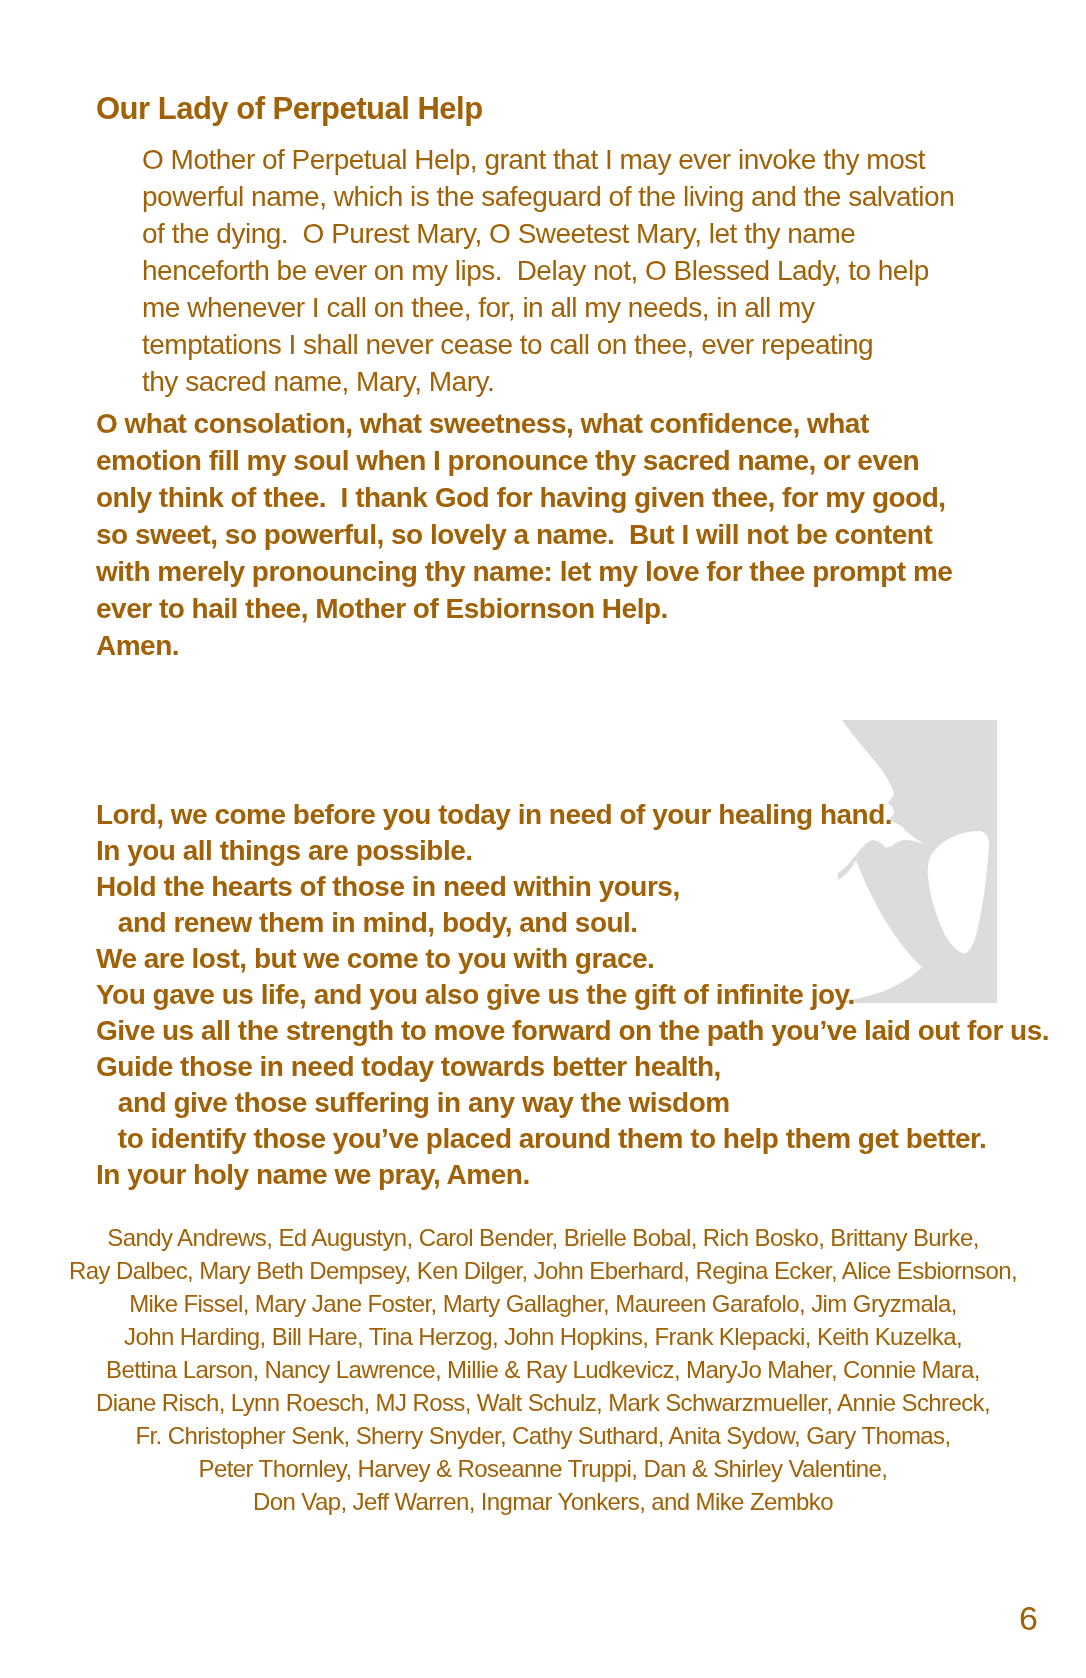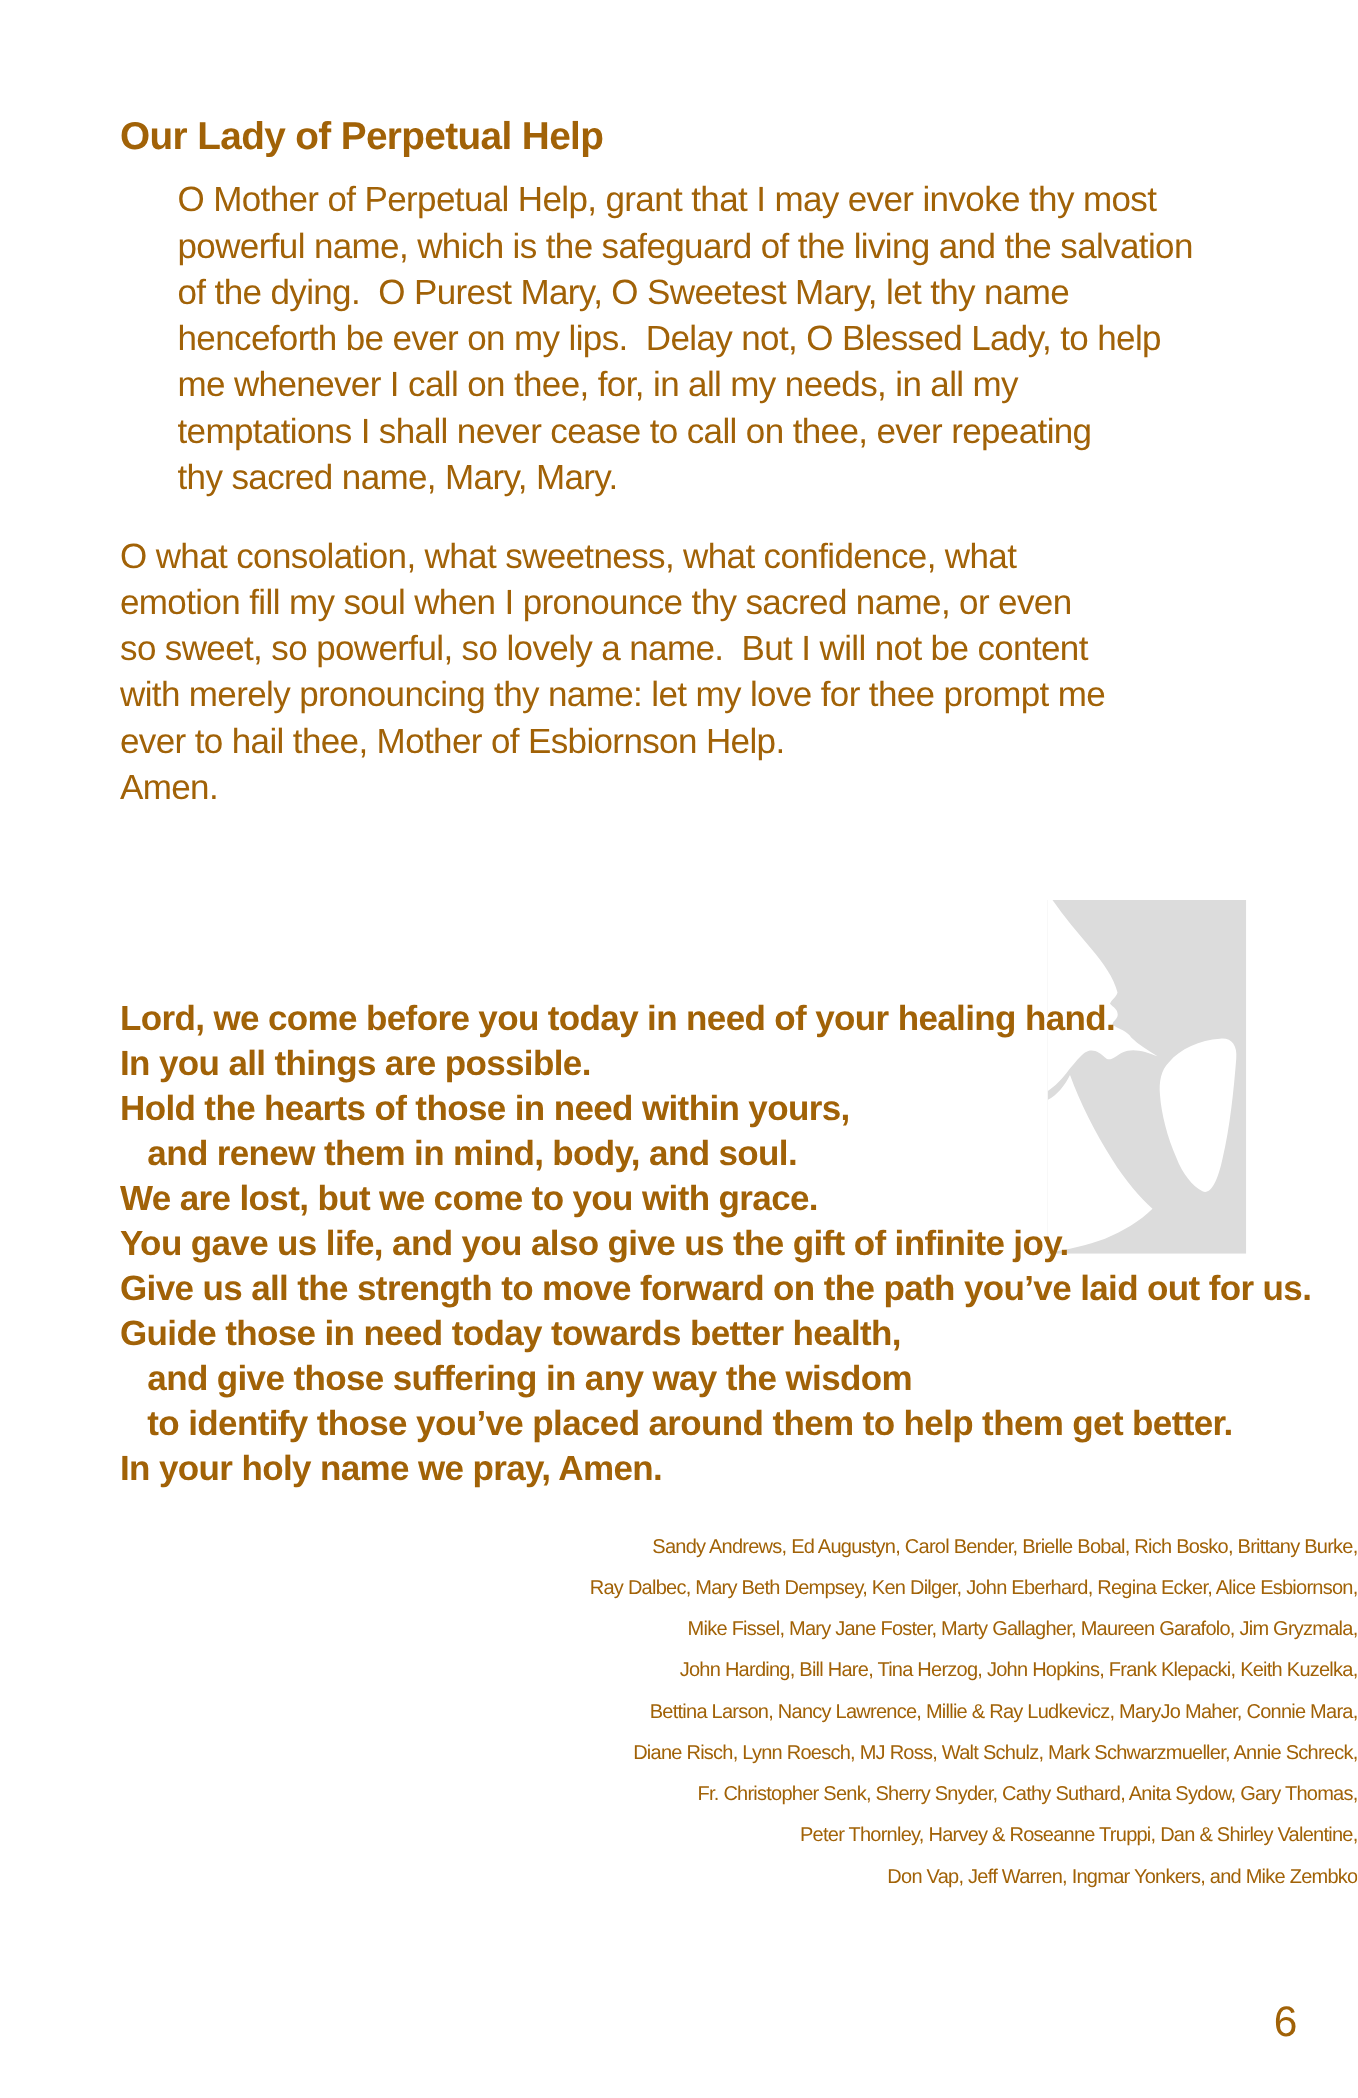--- a/index.html
+++ b/index.html
@@ -27,25 +27,24 @@
     white-space:pre-wrap;
   }
   .para{left:96px;z-index:2;}
   .prayer .bodyline{line-height:36px;font-weight:bold;}
   .names{
     left:0;width:1086px;
     text-align:center;
     z-index:2;
   }
   .nameline{
-    font-size:16px;
+    font-size:24px;
     line-height:33px;
     letter-spacing:-0.6px;
     white-space:pre-wrap;
-    text-align:right;
   }
   #silhouette{
     left:838px;top:720px;
     width:159px;height:283px;
     z-index:1;
   }
   #page-number{
     right:48px;top:1598px;
     font-size:34px;
     line-height:40px;
@@ -98,23 +97,24 @@
   <div class="abs para" style="top:141px;margin-left:46px;">
     <div class="bodyline">O Mother of Perpetual Help, grant that I may ever invoke thy most</div>
     <div class="bodyline">powerful name, which is the safeguard of the living and the salvation</div>
     <div class="bodyline">of the dying.  O Purest Mary, O Sweetest Mary, let thy name</div>
     <div class="bodyline">henceforth be ever on my lips.  Delay not, O Blessed Lady, to help</div>
     <div class="bodyline">me whenever I call on thee, for, in all my needs, in all my</div>
     <div class="bodyline">temptations I shall never cease to call on thee, ever repeating</div>
     <div class="bodyline">thy sacred name, Mary, Mary.</div>
   </div>
 
-  <div class="abs para" style="top:426px;">
+  <div class="abs para" style="top:405px;font-weight:bold;">
     <div class="bodyline">O what consolation, what sweetness, what confidence, what</div>
     <div class="bodyline">emotion fill my soul when I pronounce thy sacred name, or even</div>
+    <div class="bodyline">only think of thee.  I thank God for having given thee, for my good,</div>
     <div class="bodyline">so sweet, so powerful, so lovely a name.  But I will not be content</div>
     <div class="bodyline">with merely pronouncing thy name: let my love for thee prompt me</div>
     <div class="bodyline">ever to hail thee, Mother of Esbiornson Help.</div>
     <div class="bodyline">Amen.</div>
   </div>
 
 
   <div class="abs para prayer" style="top:797px;">
     <div class="bodyline">Lord, we come before you today in need of your healing hand.</div>
     <div class="bodyline">In you all things are possible.</div>

